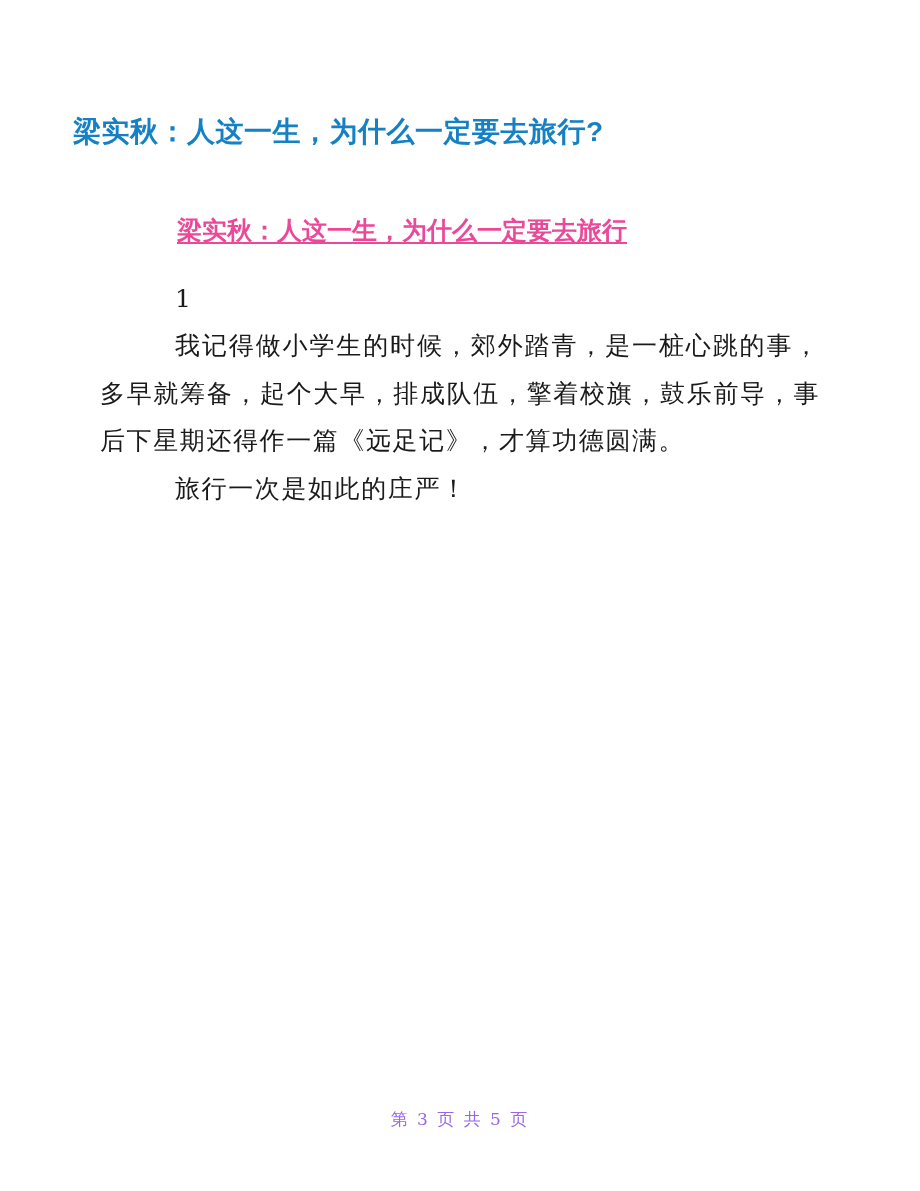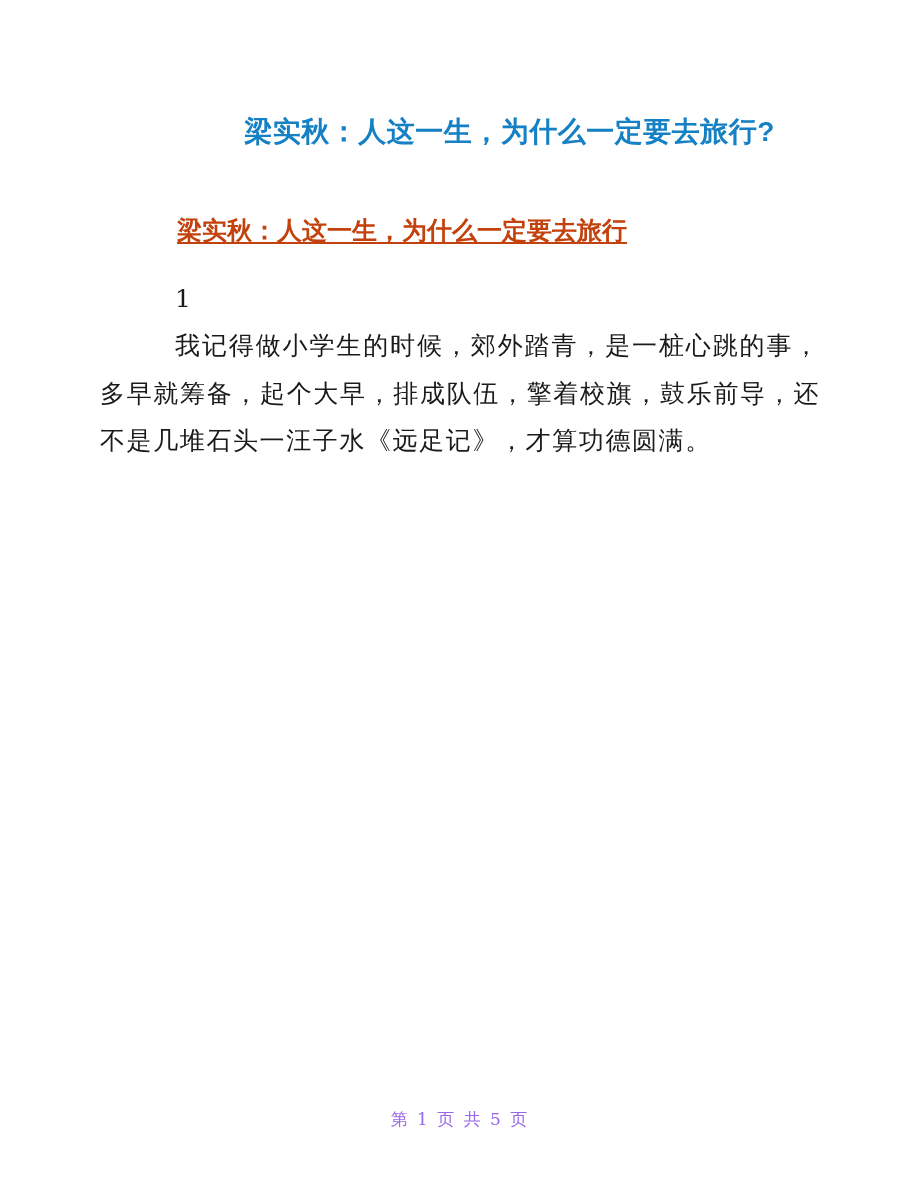--- a/index.html
+++ b/index.html
@@ -15,37 +15,36 @@
     font-family: "DejaVu Serif", "Liberation Serif", serif;
   }
   .page {
     position: relative;
     width: 920px;
     height: 1191px;
     background: #ffffff;
   }
   .main-title {
     margin: 0;
-    padding: 115px 0 0 99px;
+    padding: 115px 0 0 73px;
     font-family: "Liberation Sans", "DejaVu Sans", sans-serif;
     font-weight: bold;
     font-size: 28px;
     line-height: 1.2;
     color: #1580c4;
     letter-spacing: 0.5px;
     white-space: nowrap;
-    text-align: center;
   }
   .article-heading {
     margin: 66px 0 0 177px;
     font-family: "Liberation Sans", "DejaVu Sans", sans-serif;
     font-weight: bold;
     font-size: 25px;
     line-height: 1.2;
-    color: #c2410c;
+    color: #ec4899;
     white-space: nowrap;
   }
   .article-heading .heading-text {
     text-decoration: underline;
     text-decoration-thickness: 2px;
     text-underline-offset: 3px;
   }
   .content {
     margin: 30px auto 0 100px;
     width: 720px;
@@ -76,18 +75,19 @@
 <div class="page">
 
   <h1 class="main-title">梁实秋：人这一生，为什么一定要去旅行?</h1>
 
   <h2 class="article-heading">
     <span class="heading-text">梁实秋：人这一生，为什么一定要去旅行</span>
   </h2>
 
   <div class="content">
     <p>1</p>
-    <p>我记得做小学生的时候，郊外踏青，是一桩心跳的事，多早就筹备，起个大早，排成队伍，擎着校旗，鼓乐前导，还不是几堆石头一汪子水《远足记》，才算功德圆满。</p>
+    <p>我记得做小学生的时候，郊外踏青，是一桩心跳的事，多早就筹备，起个大早，排成队伍，擎着校旗，鼓乐前导，事后下星期还得作一篇《远足记》，才算功德圆满。</p>
+    <p>旅行一次是如此的庄严！</p>
   </div>
 
-  <div class="footer">第 1 页 共 5 页</div>
+  <div class="footer">第 3 页 共 5 页</div>
 
 </div>
 
 </body></html>

